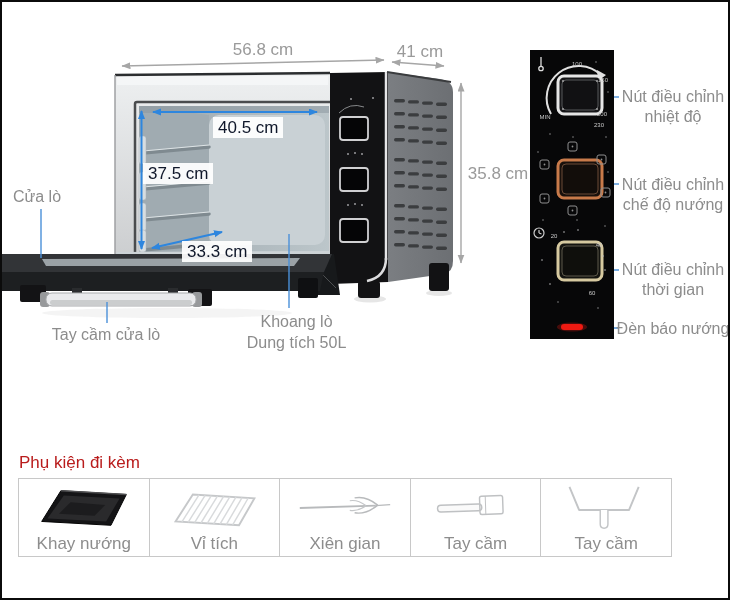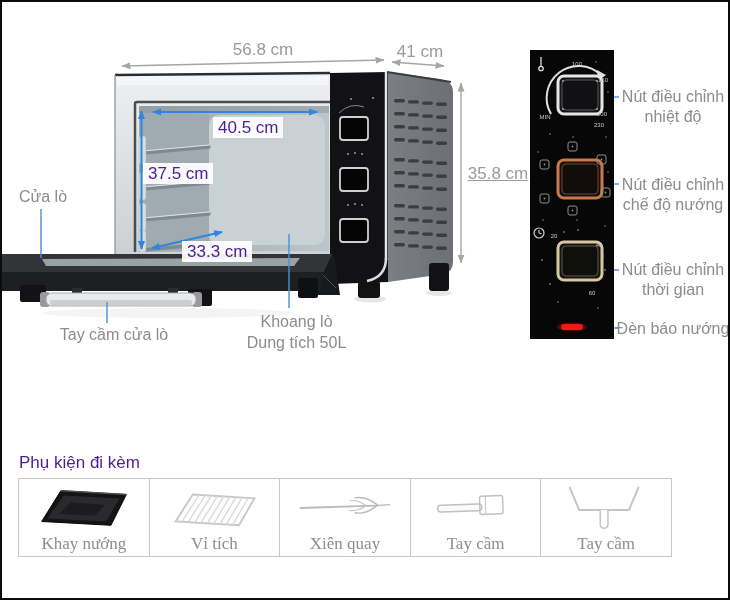--- a/index.html
+++ b/index.html
@@ -6,37 +6,37 @@
   *{box-sizing:border-box;}
   #frame{
     position:relative;width:730px;height:600px;background:#ffffff;
     border:2px solid #0b0b0b;overflow:hidden;
     font-family:"Liberation Sans","DejaVu Sans",sans-serif;
   }
   svg text{font-family:"Liberation Sans","DejaVu Sans",sans-serif;}
   .abs{position:absolute;}
   .dim-gray{color:#9a9a9a;font-size:17px;text-align:center;}
   .dim-blue{
-    color:#4c1d95;font-size:17px;line-height:19px;padding:1px 5px;
+    color:#0f172a;font-size:17px;line-height:19px;padding:1px 5px;
     background:rgba(255,255,255,.93);white-space:nowrap;
   }
   .part-label{color:#8c8c8c;font-size:16px;text-align:center;line-height:21px;}
   .panel-label{color:#8c8c8c;font-size:16px;text-align:center;line-height:20px;width:120px;left:611px;}
-  .acc-heading{color:#4c1d95;font-size:17px;}
+  .acc-heading{color:#b91c1c;font-size:17px;}
   #acc-table{
     left:16px;top:476px;width:654px;height:79px;display:flex;
     border:1px solid #c8c8c8;background:#fff;
   }
   .acell{
     flex:1 1 0;border-right:1px solid #c8c8c8;display:flex;flex-direction:column;
     align-items:center;justify-content:flex-end;padding-bottom:2px;
   }
   .acell:last-child{border-right:none;}
   .aicon{flex:0 0 auto;margin-bottom:0px;}
-  .alabel{color:#8d8d8d;font-size:17px;line-height:21px;white-space:nowrap;font-family:Liberation Serif, serif;}
+  .alabel{color:#8d8d8d;font-size:17px;line-height:21px;white-space:nowrap;}
 </style>
 </head>
 <body>
 
 <div id="frame">
 
   <svg class="abs" style="left:0;top:0;" width="726" height="596" viewBox="0 0 726 596">
     <defs>
       <linearGradient id="gfront" x1="0" y1="0" x2="0" y2="1">
         <stop offset="0" stop-color="#eef0f1"></stop>
@@ -274,28 +274,28 @@
 
       <g>
         <ellipse cx="570" cy="325" rx="15" ry="4.5" fill="#e01a14" opacity=".3"></ellipse>
         <rect x="559" y="322" width="22" height="6" rx="3" fill="#ef1a12"></rect>
       </g>
     </g>
   </svg>
 
   <div class="abs dim-gray" style="left:181px;top:38px;width:160px;">56.8 cm</div>
   <div class="abs dim-gray" style="left:382px;top:40px;width:72px;">41 cm</div>
-  <div class="abs dim-gray" style="left:458px;top:162px;width:76px;text-decoration:underline;">35.8 cm</div>
+  <div class="abs dim-gray" style="left:458px;top:162px;width:76px;">35.8 cm</div>
 
   <div class="abs dim-blue" style="left:211px;top:115px;">40.5 cm</div>
   <div class="abs dim-blue" style="left:141px;top:161px;">37.5 cm</div>
   <div class="abs dim-blue" style="left:180px;top:239px;">33.3 cm</div>
 
-  <div class="abs part-label" style="left:6px;top:184px;width:70px;">Cửa lò</div>
-  <div class="abs part-label" style="left:36px;top:322px;width:152px;">Tay cầm cửa lò</div>
+  <div class="abs part-label" style="left:0;top:184px;width:70px;">Cửa lò</div>
+  <div class="abs part-label" style="left:28px;top:322px;width:152px;">Tay cầm cửa lò</div>
   <div class="abs part-label" style="left:232px;top:309px;width:125px;text-align:center;">
     <div>Khoang lò</div>
     <div>Dung tích 50L</div>
   </div>
 
   <div class="abs panel-label" style="top:85px;">
     <div>Nút điều chỉnh</div>
     <div>nhiệt độ</div>
   </div>
   <div class="abs panel-label" style="top:173px;">
@@ -341,21 +341,21 @@
       <div class="alabel">Vỉ tích</div>
     </div>
 
     <div class="acell">
       <svg class="aicon" width="104" height="50" viewBox="0 0 104 52">
         <line x1="5" y1="26" x2="84" y2="23.5" stroke="#b8babc" stroke-width="2"></line>
         <line x1="84" y1="23.5" x2="99" y2="22.5" stroke="#b8babc" stroke-width="1.2"></line>
         <path d="M86,23 Q74,13 62,15.5 M86,23 Q74,33 62,31" stroke="#b8babc" stroke-width="1.5" fill="none"></path>
         <path d="M74,23.7 Q65,17 57,18.5 M74,23.7 Q65,30 57,28.5" stroke="#c4c6c8" stroke-width="1.2" fill="none"></path>
       </svg>
-      <div class="alabel">Xiên quay</div>
+      <div class="alabel">Xiên gian</div>
     </div>
 
     <div class="acell">
       <svg class="aicon" width="104" height="50" viewBox="0 0 104 52">
         <g transform="rotate(-2 50 26)">
           <rect x="12" y="22" width="46" height="7" rx="3.5" fill="#fafafa" stroke="#bfc1c3" stroke-width="1.5"></rect>
           <rect x="56" y="14" width="24" height="19" rx="2" fill="none" stroke="#bfc1c3" stroke-width="1.5"></rect>
           <line x1="62" y1="14" x2="62" y2="33" stroke="#bfc1c3" stroke-width="1"></line>
         </g>
       </svg>

